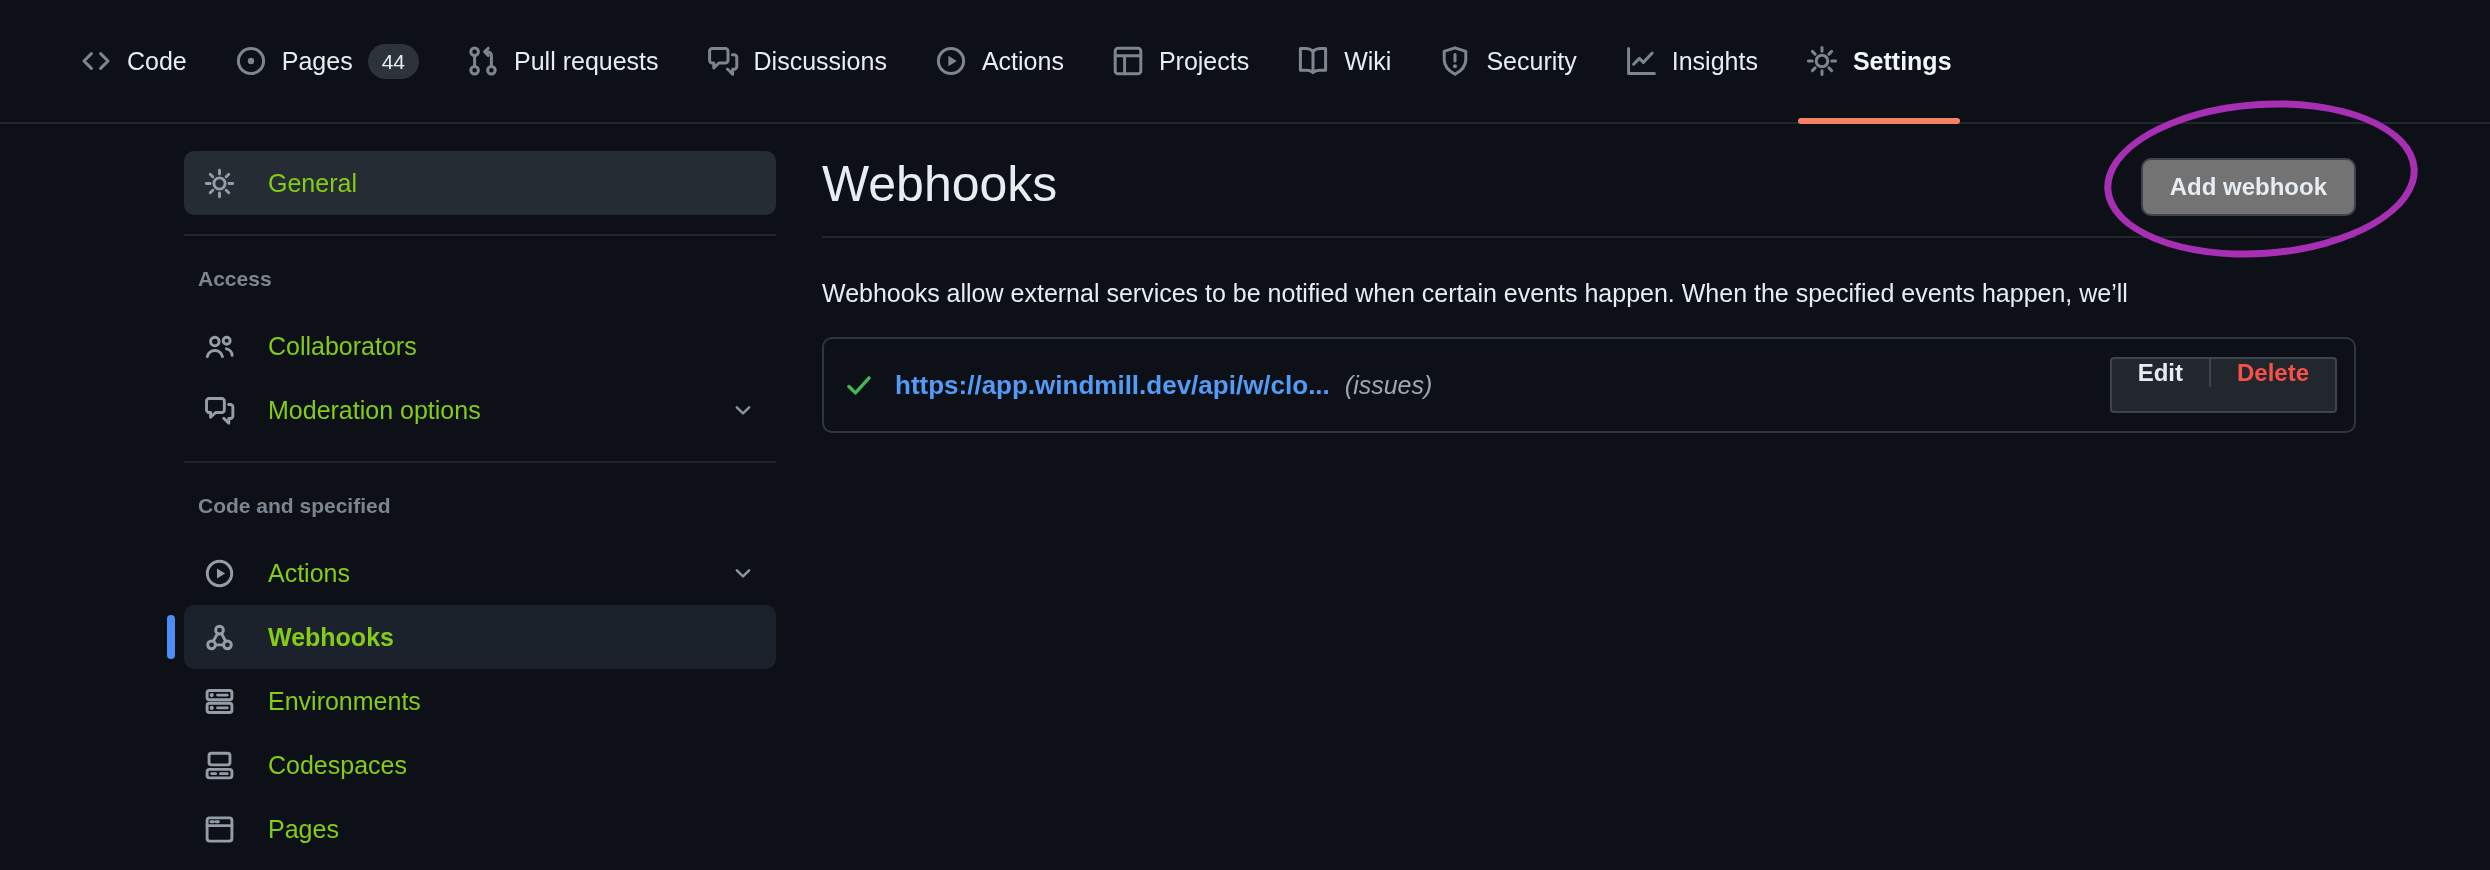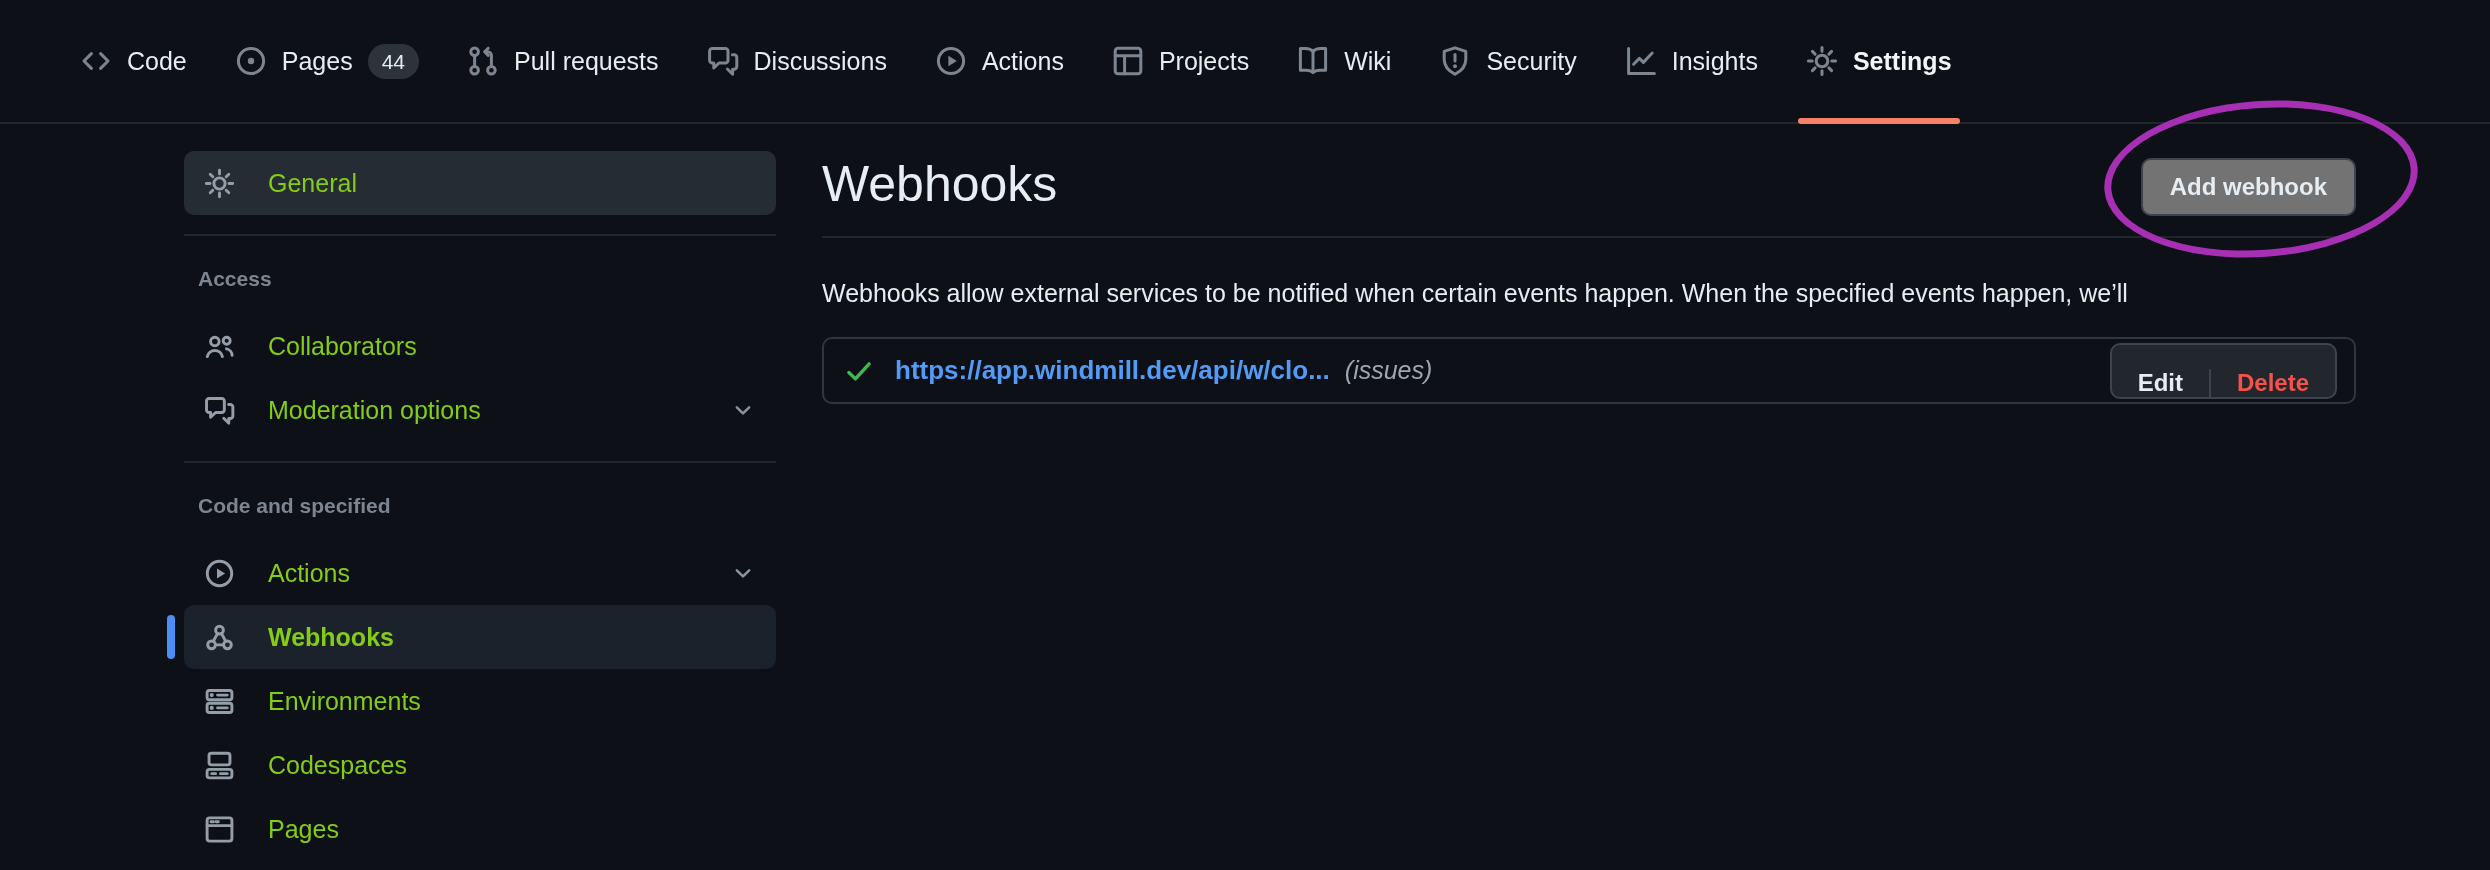--- a/index.html
+++ b/index.html
@@ -63,29 +63,29 @@
   .page-title{margin:0;padding-top:13px;font-size:50px;font-weight:400;line-height:62px;color:#e6edf3;}
   .add-btn{
     position:absolute;right:0;top:18px;height:58px;padding:0 27px;
     display:flex;align-items:center;box-sizing:border-box;
     background:#737373;border:2px solid #3d444d;border-radius:10px;
     color:#e6edf3;font-size:24px;font-weight:700;cursor:pointer;white-space:nowrap;
   }
   .desc{margin-top:35px;font-size:25px;line-height:41px;color:#e6edf3;}
   .desc a{color:#539bf5;text-decoration:none;cursor:pointer;}
   .webhook-row{
-    margin-top:23px;height:67px;border:2px solid #30363d;border-radius:10px;
+    margin-top:23px;height:96px;border:2px solid #30363d;border-radius:10px;
     display:flex;align-items:center;padding:0 17px 0 20px;box-sizing:border-box;
   }
   .check{width:30px;height:30px;color:#3fb950;stroke-width:1.8;margin-right:21px;}
   .hook-url{font-size:26px;font-weight:600;color:#539bf5;cursor:pointer;text-decoration:none;}
   .hook-events{font-size:25px;font-style:italic;color:#9ea7b1;margin-left:15px;}
   .btn-group{
-    margin-left:auto;display:flex;align-items:flex-end;height:56px;
-    background:#22272e;border:2px solid #3d444d;border-radius:10px;
+    margin-left:auto;display:flex;align-items:flex-start;height:56px;
+    background:#22272e;border:2px solid #3d444d;border-radius:4px;
     overflow:hidden;box-sizing:border-box;
   }
   .btn-seg{display:flex;align-items:center;padding:0 26px;font-size:24px;font-weight:700;cursor:pointer;}
   .btn-edit{color:#e6edf3;}
   .btn-delete{color:#f85149;border-left:2px solid #3d444d;}
 
   
   .annotation-ellipse{
     position:absolute;left:2104px;top:101px;width:314px;height:156px;
     border:7px solid #a72fb3;border-radius:50%;

